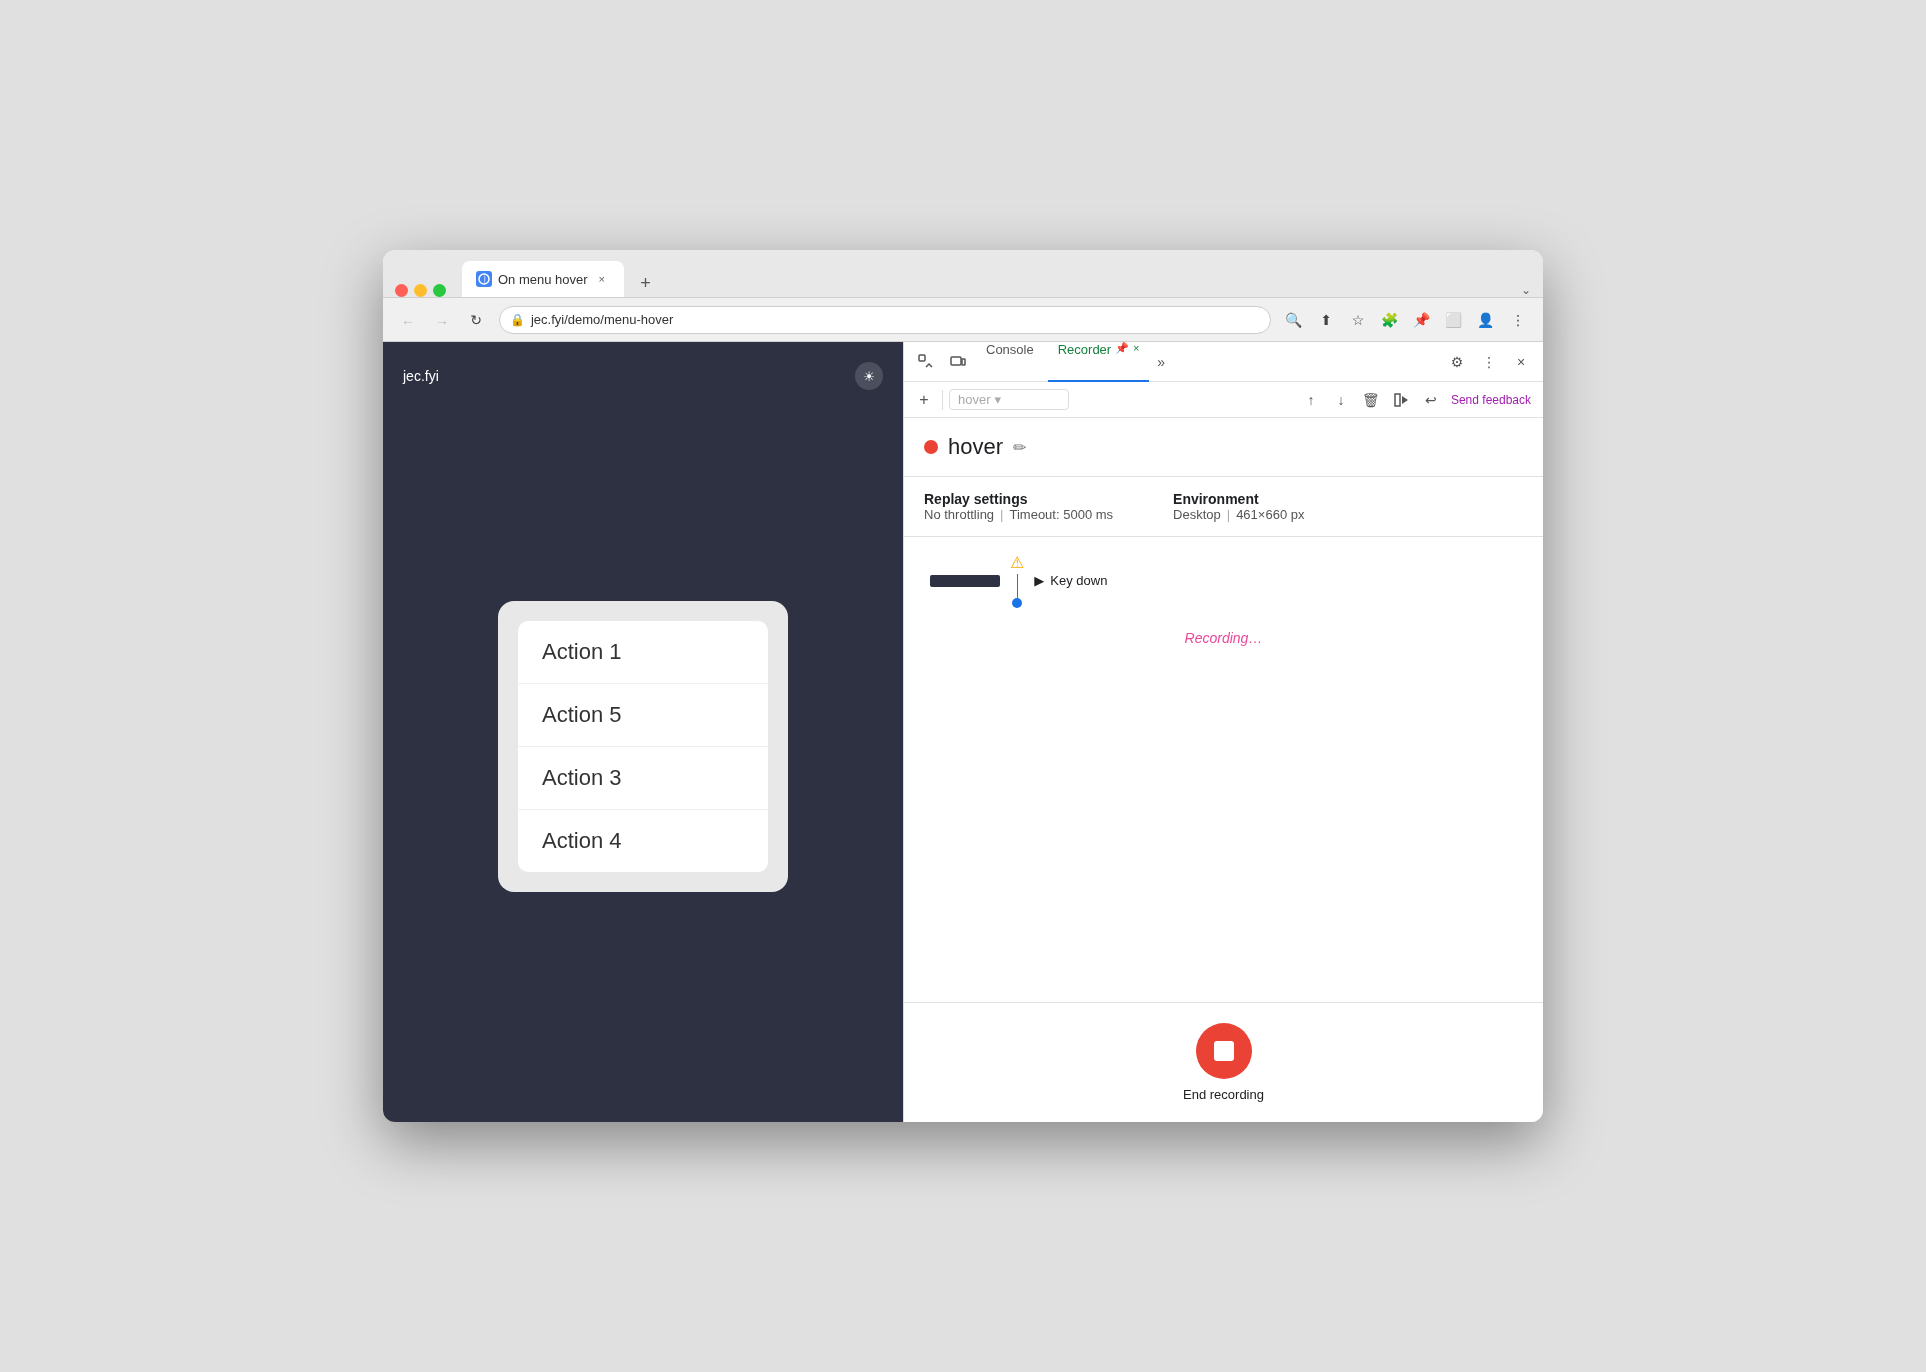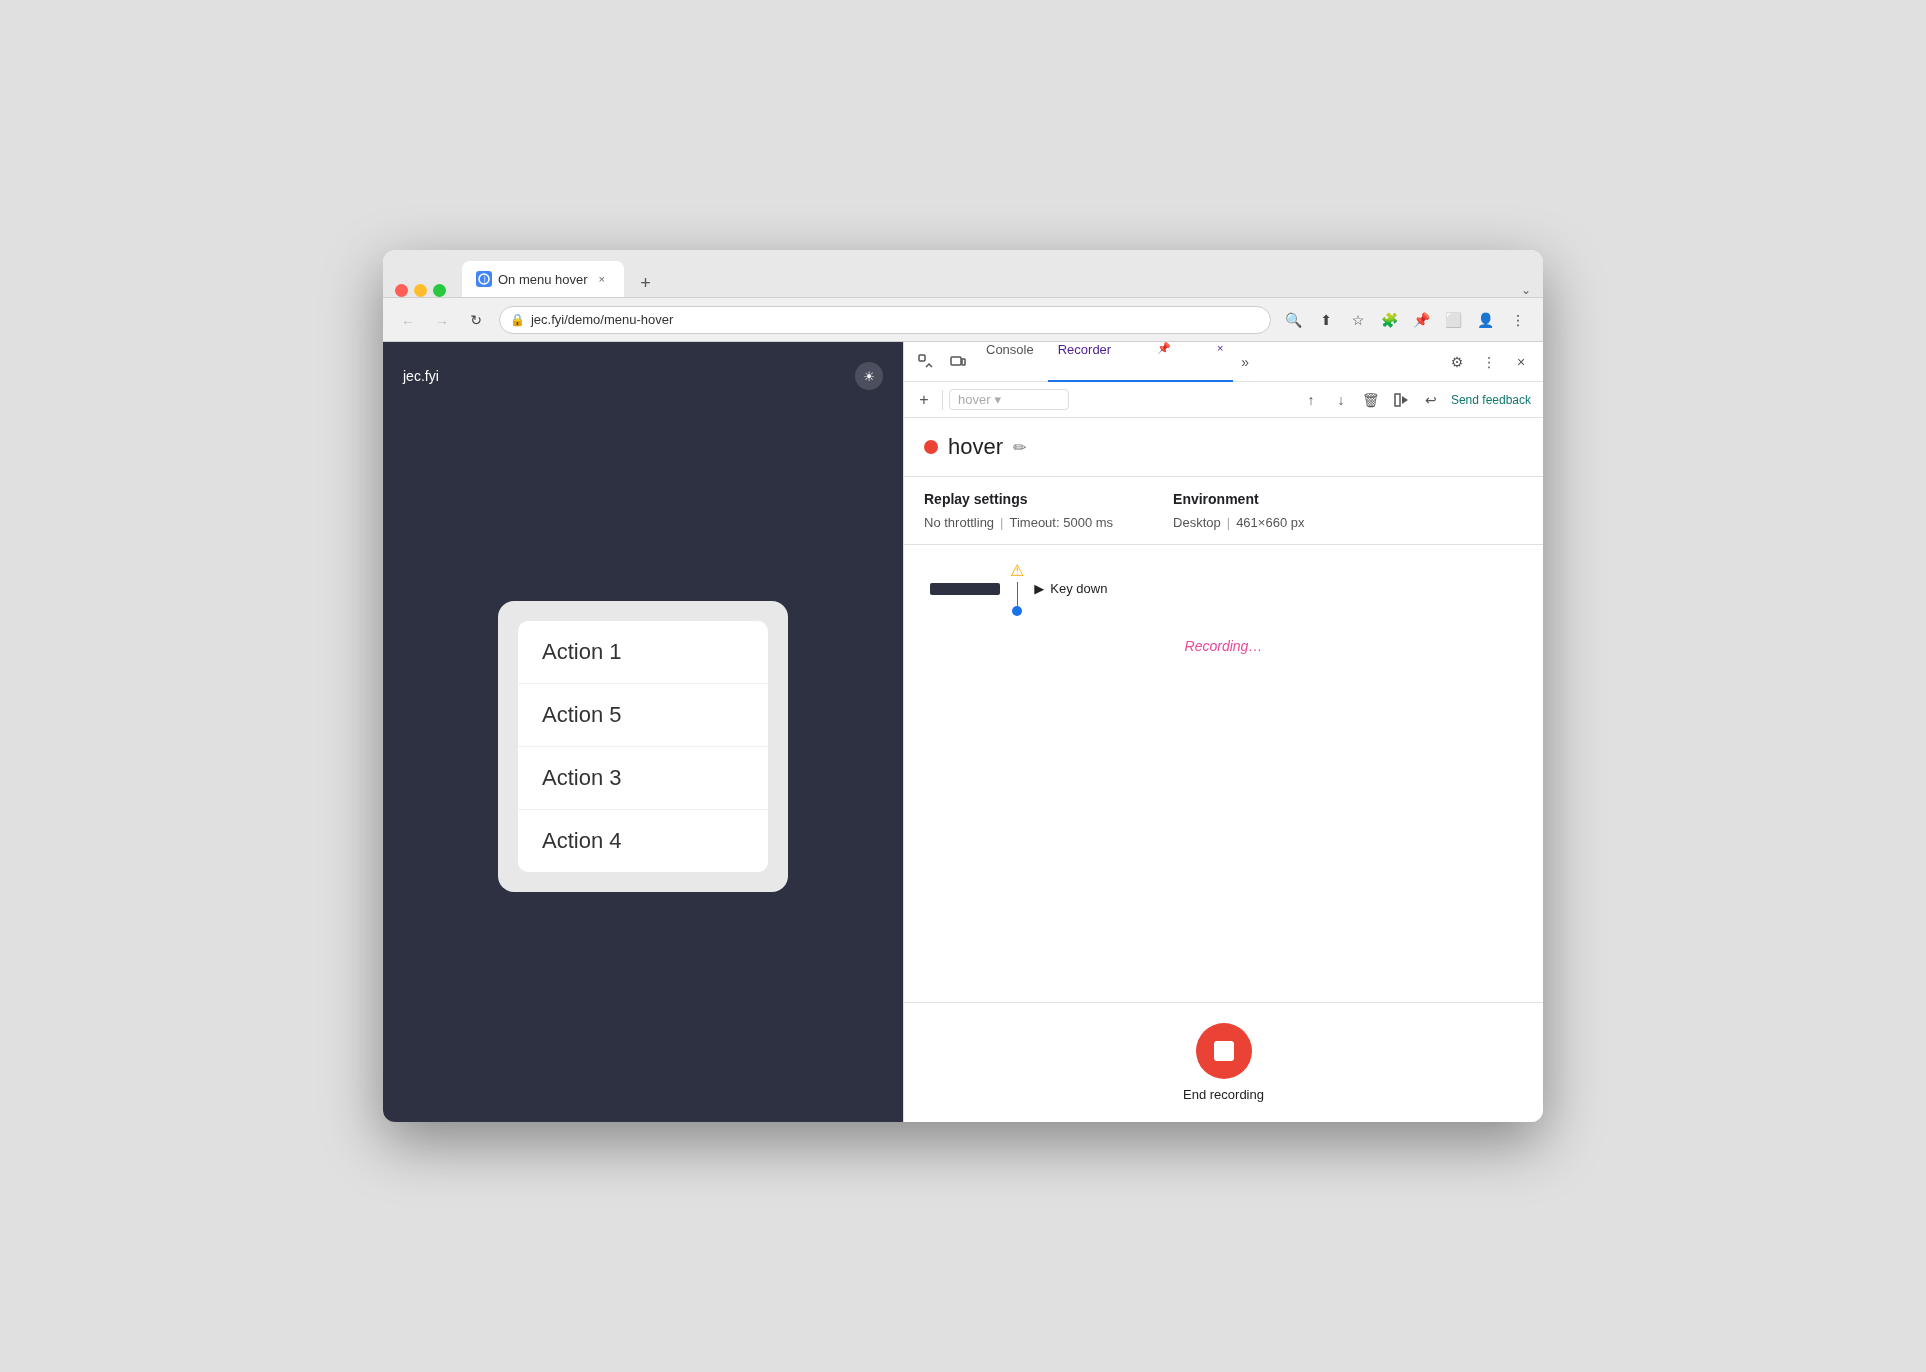--- a/index.html
+++ b/index.html
@@ -237,23 +237,22 @@
     .devtools-tab {
       padding: 0 10px;
       height: 40px;
       display: flex;
       font-size: 13px;
       color: #555;
       cursor: pointer;
       border-bottom: 2px solid transparent;
     }
     .devtools-tab.active {
-      color: #4c1d95;
+      color: #15803d;
       border-bottom: 2px solid #1a73e8;
-      gap: 42px;
     }
     .devtools-tab-pin {
       margin-left: 4px;
       font-size: 11px;
     }
     .devtools-tab-close {
       margin-left: 4px;
       font-size: 11px;
       cursor: pointer;
     }
@@ -348,21 +347,21 @@
       display: flex;
       align-items: center;
       justify-content: center;
       border-radius: 4px;
       cursor: pointer;
       color: #555;
       font-size: 14px;
     }
     .send-feedback {
       font-size: 12px;
-      color: #0f766e;
+      color: #a21caf;
       cursor: pointer;
       padding: 2px 4px;
       white-space: nowrap;
     }
 
     
     .recording-header {
       display: flex;
       align-items: center;
       padding: 16px 20px;
@@ -391,21 +390,21 @@
       display: flex;
       padding: 14px 20px;
       border-bottom: 1px solid #e0e0e0;
       gap: 60px;
     }
     .replay-col {}
     .replay-col-title {
       font-size: 14px;
       font-weight: 600;
       color: #202124;
-      margin-bottom: 8px;
+      margin-bottom: 0;
     }
     .replay-col-detail {
       font-size: 13px;
       color: #555;
       display: flex;
       gap: 6px;
     }
     .replay-pipe {
       color: #aaa;
     }

